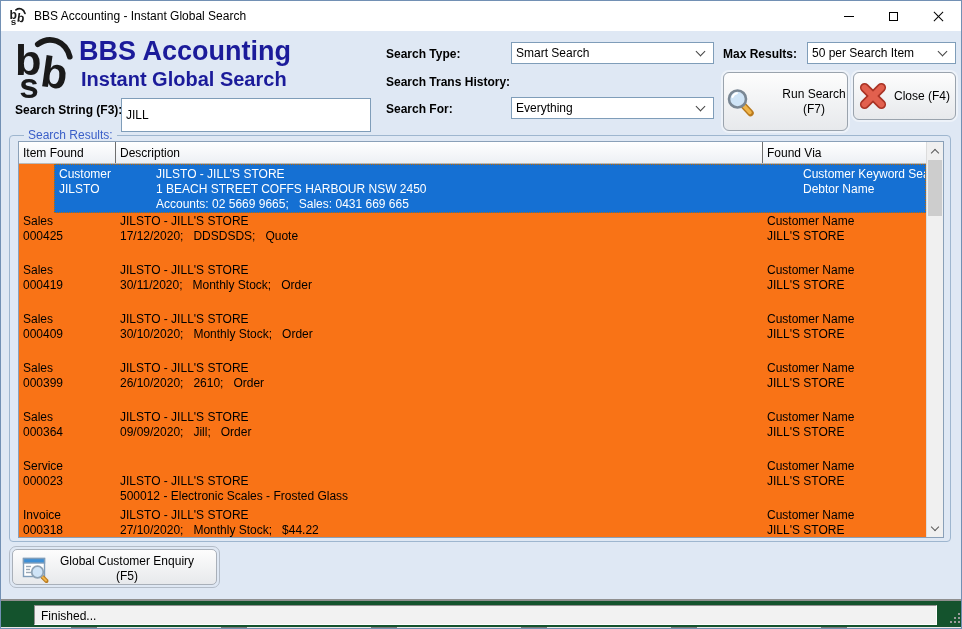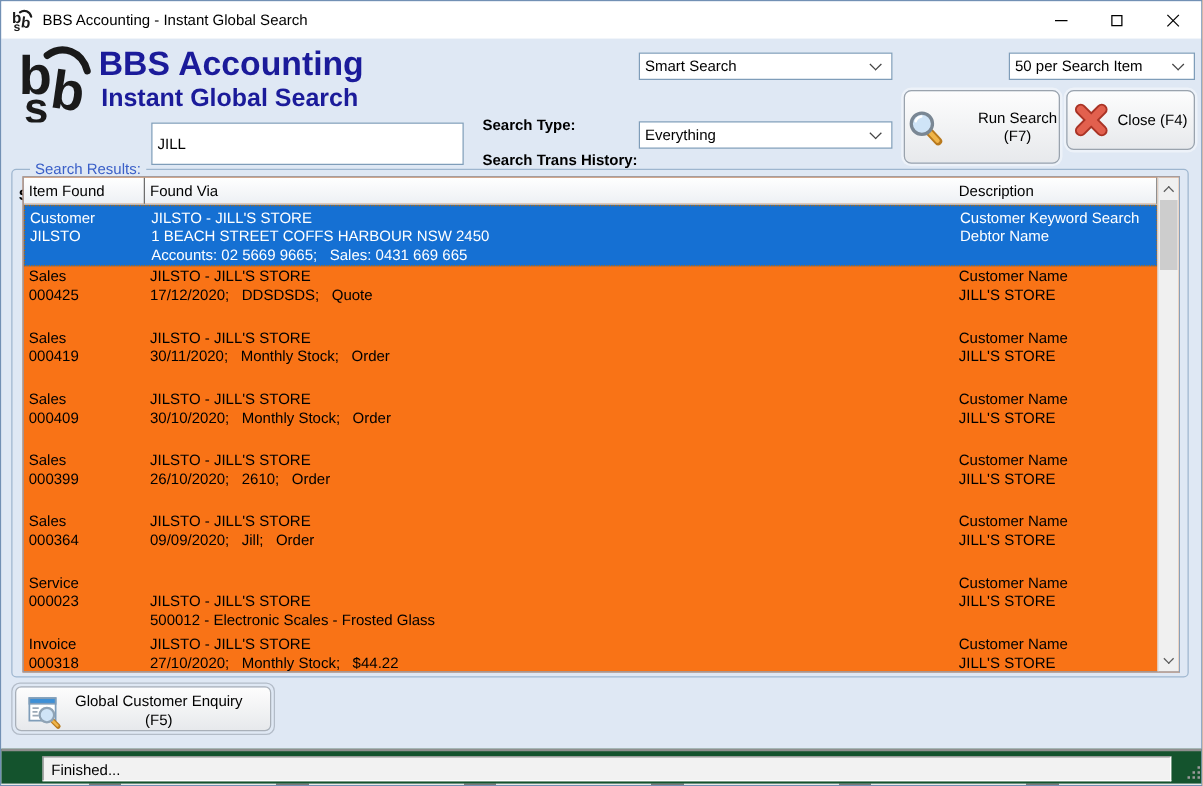--- a/index.html
+++ b/index.html
@@ -17,40 +17,40 @@
   .glyph-min{width:10px; height:1px; background:#000;}
   .glyph-max{width:9px; height:9px; border:1px solid #000;}
   .glyph-close{position:relative; width:11px; height:11px;}
   .glyph-close::before,.glyph-close::after{content:""; position:absolute; left:-1px; top:5px; width:13px; height:1px; background:#000;}
   .glyph-close::before{transform:rotate(45deg);} .glyph-close::after{transform:rotate(-45deg);}
   
   .app-body{position:absolute; left:0; top:30px; width:960px; height:568px; background:#dfe8f4;}
   .logo{position:absolute; left:12px; top:3px;}
   .brand-title{position:absolute; left:78px; top:5px; font-size:27px; font-weight:bold; color:#1b1b9a; letter-spacing:0;}
   .brand-sub{position:absolute; left:80px; top:37px; font-size:20px; font-weight:bold; color:#1b1b9a;}
-  .f-label{position:absolute; font-size:12px; font-weight:bold; color:#000; white-space:nowrap;margin-top:46px;}
+  .f-label{position:absolute; font-size:12px; font-weight:bold; color:#000; white-space:nowrap;}
   .textbox{position:absolute; border:1px solid #7f9db9; background:#fff; font-size:12px; padding:0 4px;
            font-family:"Liberation Sans", sans-serif;}
   .dropdown{position:absolute; border:1px solid #7f9db9; background:#fff; display:flex; align-items:center; cursor:default;}
   .dropdown .dd-value{flex:1; font-size:12px; padding-left:4px; white-space:nowrap; overflow:hidden;}
   .chev{width:7px; height:7px; border-right:1.6px solid #444; border-bottom:1.6px solid #444; transform:rotate(45deg); margin:-3px 9px 0 0;}
   .push-btn{position:absolute; border:1px solid #9aa3ad; border-radius:6px; background:linear-gradient(#fdfdfd,#e7e9ec);
             display:flex; align-items:center; justify-content:center; gap:7px; cursor:default; box-shadow:0 0 0 2px rgba(255,255,255,.45);}
   .btn-txt{font-size:12px; color:#000; text-align:center; line-height:15px;}
   
   .groupbox{position:absolute; left:8px; top:104px; width:942px; height:407px; border:1px solid #9eb6cf; border-radius:4px;}
   .group-label{position:absolute; left:14px; top:-8px; background:#dfe8f4; padding:0 4px; font-size:12px; color:#3a5fc8;}
   .table{position:absolute; left:8px; top:5px; width:926px; height:397px; background:#f97316; border:1px solid #8aa0b8; display:flex;}
   .table-main{width:908px; display:flex; flex-direction:column; overflow:hidden;}
   .thead{display:grid; grid-template-columns:97px 647px 1fr; height:22px; background:linear-gradient(#ffffff,#edf0f4); border-bottom:1px solid #b9b9b9; flex:none;}
   .hcell{font-size:12px; color:#000; padding:4px 0 0 4px; white-space:nowrap; overflow:hidden;}
   .hcell.sep{border-right:1px solid #6e6e6e;}
   .rows{flex:1; overflow:hidden;}
   .row{display:grid; grid-template-columns:97px 647px 1fr; height:49px; padding-top:1px; color:#000;}
-  .row.selected{background:#1570d3; color:#fff; border:1px dotted #c06a00; padding-top:2px;}
+  .row.selected{background:#1570d3; color:#fff; border:1px dotted #c06a00; padding-top:2px;margin-left:35px;}
   .cell{padding-left:4px; overflow:hidden;}
   .line{font-size:12px; line-height:15px; white-space:pre; overflow:hidden;}
   
   .vscroll{width:17px; background:#f0f0f0; border-left:1px solid #dcdcdc; position:relative;}
   .sb-btn{position:absolute; left:0; width:16px; height:17px; display:flex; align-items:center; justify-content:center;}
   .sb-up{top:0;} .sb-down{bottom:0;}
   .sb-chev{width:6px; height:6px; border-right:1.5px solid #5a5a5a; border-bottom:1.5px solid #5a5a5a;}
   .sb-up .sb-chev{transform:rotate(-135deg); margin-top:4px;}
   .sb-down .sb-chev{transform:rotate(45deg); margin-bottom:4px;}
   .sb-thumb{position:absolute; left:1px; top:18px; width:14px; height:56px; background:#cdcdcd;}
@@ -154,22 +154,22 @@
       <div class="btn-txt">Close (F4)</div>
     </div>
 
     <div class="groupbox">
       <div class="group-label">Search Results:</div>
 
       <div class="table">
         <div class="table-main">
           <div class="thead">
             <div class="hcell sep">Item Found</div>
+            <div class="hcell sep">Description</div>
             <div class="hcell">Found Via</div>
-            <div class="hcell sep">Description</div>
           </div>
           <div class="rows">
               <div class="row selected">
                 <div class="cell">
                   <div class="line">Customer</div>
                   <div class="line">JILSTO</div>
                 </div>
                 <div class="cell">
                   <div class="line">JILSTO - JILL'S STORE</div>
                   <div class="line">1 BEACH STREET COFFS HARBOUR NSW 2450</div>

